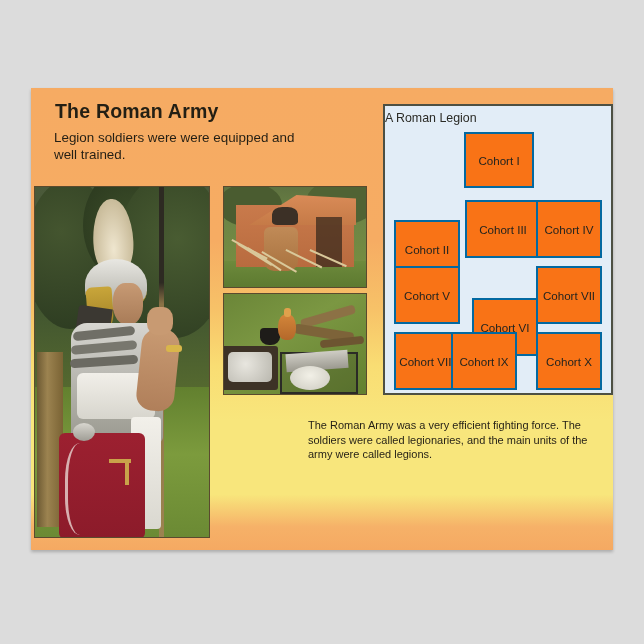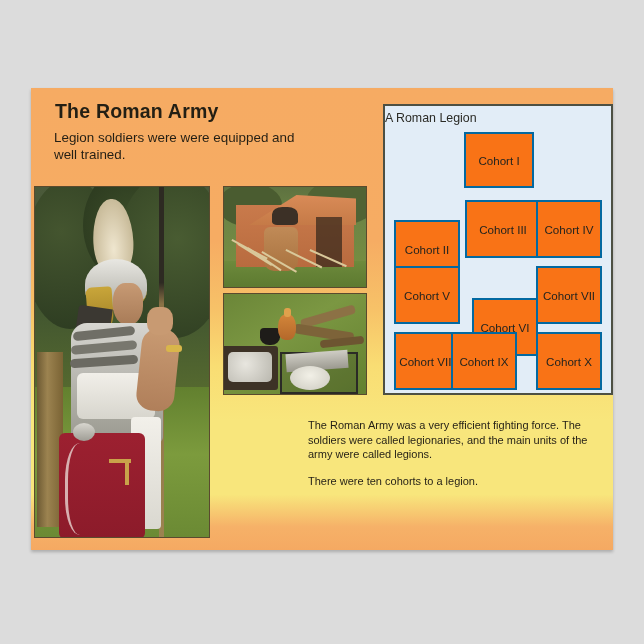--- a/index.html
+++ b/index.html
@@ -237,16 +237,15 @@
     <div class="cohort" style="left:87px;  top:160px; width:66px; height:58px;margin-top:32px;">Cohort VI</div>
     <div class="cohort" style="left:151px; top:160px; width:66px; height:58px;">Cohort VII</div>
 
     <div class="cohort" style="left:9px;   top:226px; width:66px; height:58px;">Cohort VIII</div>
     <div class="cohort" style="left:66px;  top:226px; width:66px; height:58px;">Cohort IX</div>
     <div class="cohort" style="left:151px; top:226px; width:66px; height:58px;text-align:center;">Cohort X</div>
   </div>
 
   <div class="body-copy">
     <p>The Roman Army was a very efficient fighting force. The soldiers were called legionaries, and the main units of the army were called legions.</p>
-    <p>There were ten cohorts to a legion.</p>
   </div>
 
 </div>
 
 </body></html>

